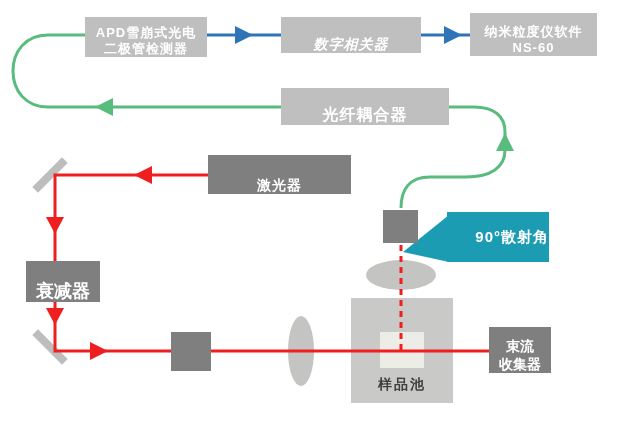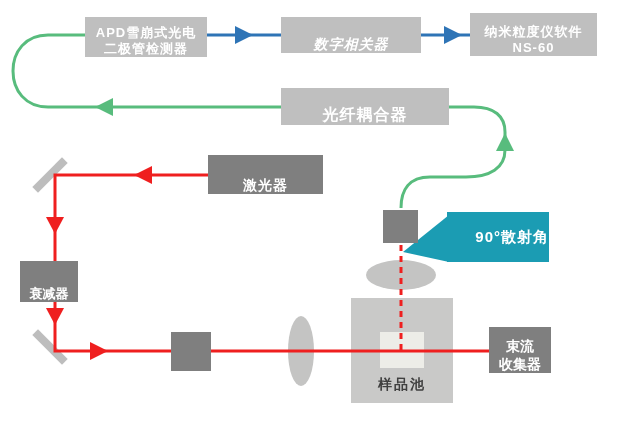--- a/index.html
+++ b/index.html
@@ -23,22 +23,22 @@
   .callout{
     position:absolute;left:447px;top:212px;width:102px;height:50px;background:#1B9CB3;
     display:flex;align-items:center;justify-content:flex-end;color:#ffffff;font-weight:bold;
     font-size:15px;z-index:2;letter-spacing:1px;
   }
   
   .n-apd{left:85px;top:17px;width:122px;height:40px;font-size:13px;}
   .n-correlator{left:281px;top:17px;width:140px;height:36px;font-size:14px;font-style:italic;}
   .n-software{left:470px;top:13px;width:127px;height:43px;font-size:13px;}
   .n-coupler{left:281px;top:88px;width:168px;height:37px;font-size:16px;}
-  .n-laser{left:208px;top:155px;width:115px;height:39px;font-size:14px;}
-  .n-attenuator{left:20px;top:261px;width:58px;height:41px;font-size:13px;letter-spacing:0;}
+  .n-laser{left:208px;top:155px;width:143px;height:39px;font-size:14px;}
+  .n-attenuator{left:26px;top:261px;width:74px;height:41px;font-size:18px;letter-spacing:0;}
   .n-collector{left:489px;top:327px;width:62px;height:46px;font-size:14px;letter-spacing:0;}
   .sq-detector{left:383px;top:210px;width:35px;height:33px;}
   .sq-beam{left:171px;top:332px;width:40px;height:39px;}
 </style>
 </head>
 <body>
 
 <div class="stage">
 
   <div class="cell">

